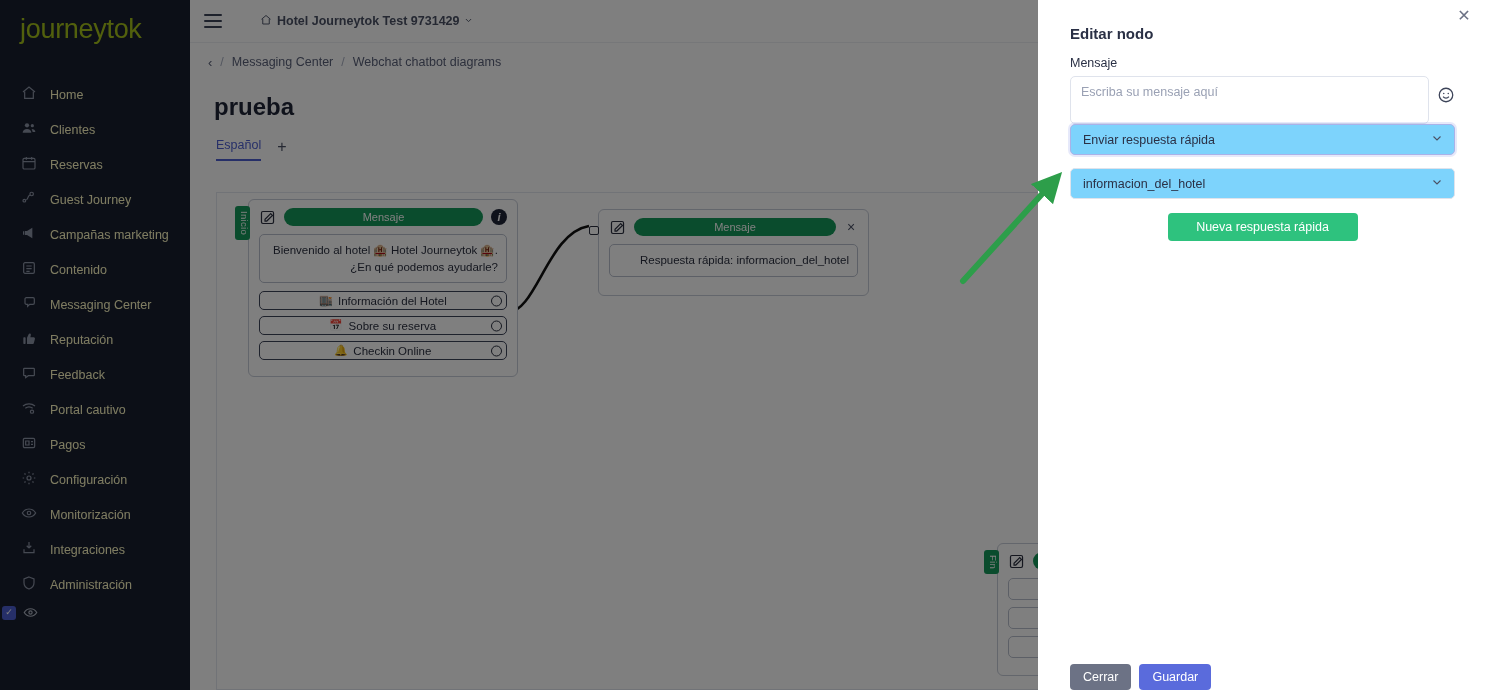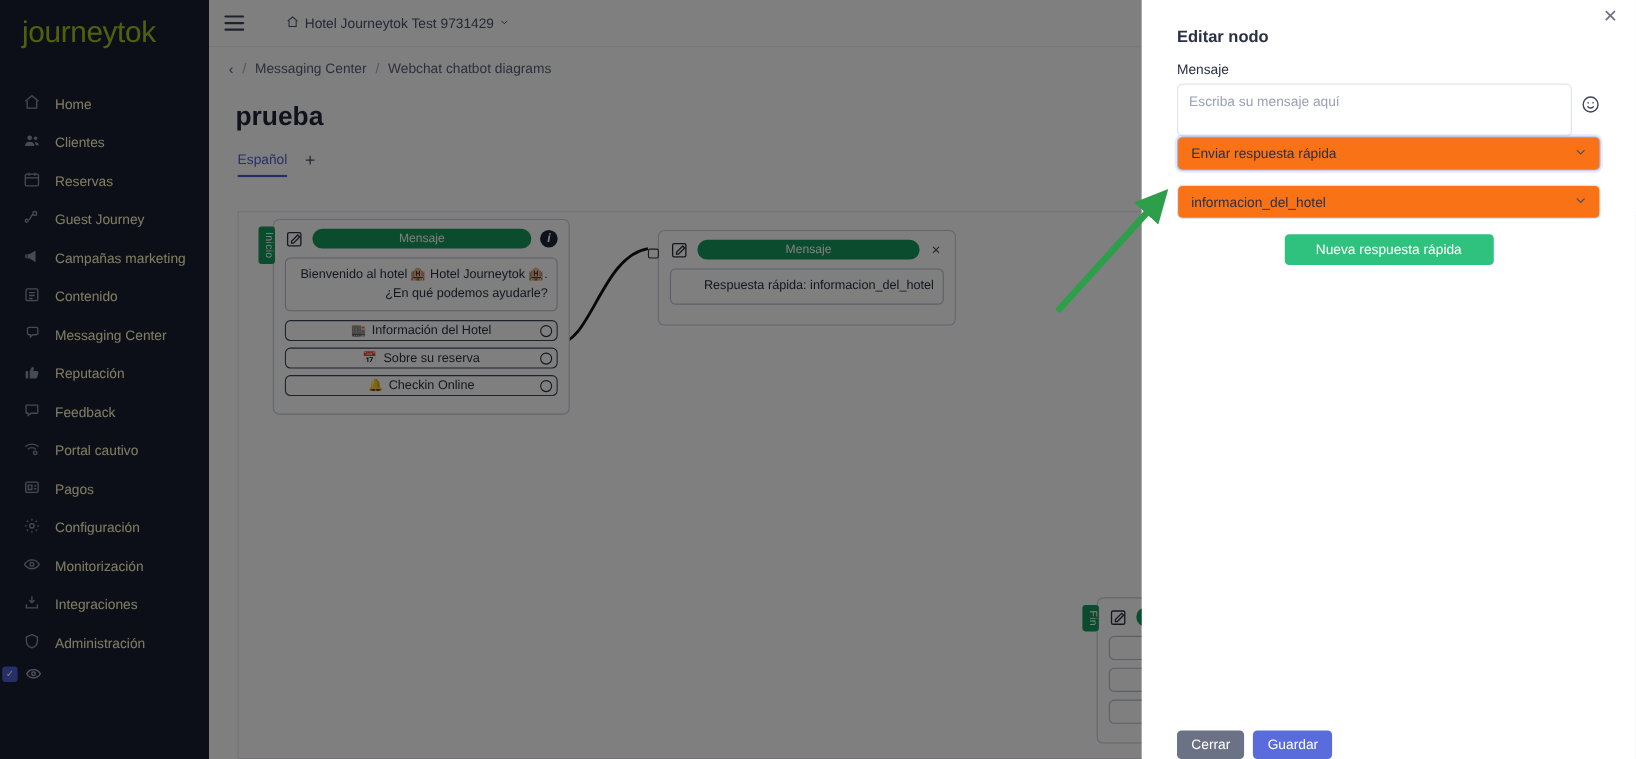--- a/index.html
+++ b/index.html
@@ -72,21 +72,21 @@
     background: #ffffff;
     border-bottom: 1px solid #eceef3;
     display: flex; align-items: center;
     padding-left: 14px;
   }
   .burger { width: 18px; height: 14px; display:flex; flex-direction:column; justify-content:space-between; cursor:pointer; }
   .burger i { display:block; height:2px; background:#3d4459; border-radius:1px; }
   .hotel-sel {
     margin-left: 38px;
     display: flex; align-items: center; gap: 5px;
-    font-size: 12.5px; color: #4a5165; cursor: pointer;
+    font-size: 12.5px; color: #4a5165; cursor: pointer; font-weight: bold;
   }
   .breadcrumbs {
     height: 38px; display: flex; align-items: center;
     padding-left: 18px; gap: 8px;
     font-size: 12.5px; color: #5a6179;
     background: #ffffff;
   }
   .breadcrumbs .back { color:#5a6179; font-size: 13px; cursor:pointer; }
   .breadcrumbs .sep { color:#a8aec0; }
   .breadcrumbs a { color:#5a6179; text-decoration:none; cursor:pointer; }
@@ -223,21 +223,21 @@
   .emoji-btn {
     width: 18px; height: 18px; margin-top: 10px;
     color:#3d4459; cursor:pointer; flex:0 0 18px;
   }
   .select {
     position: relative;
     height: 31px; width: 100%;
     border: 1px solid #dfe3ec; border-radius: 5px;
     display: flex; align-items: center;
     padding: 0 12px; font-size: 12.5px; color: #2a3045;
-    cursor: pointer; background:#f97316;
+    cursor: pointer; background:#7dd3fc;
   }
   .select.focused { border-color: #aab2e8; box-shadow: 0 0 0 2px rgba(118,132,225,0.18); }
   .select .caret {
     position: absolute; right: 11px; top: 50%;
     transform: translateY(-50%);
     color: #4a5165;
   }
   .select + .select { margin-top: 13px; }
   .green-btn {
     display: block; margin: 14px auto 0 auto;

